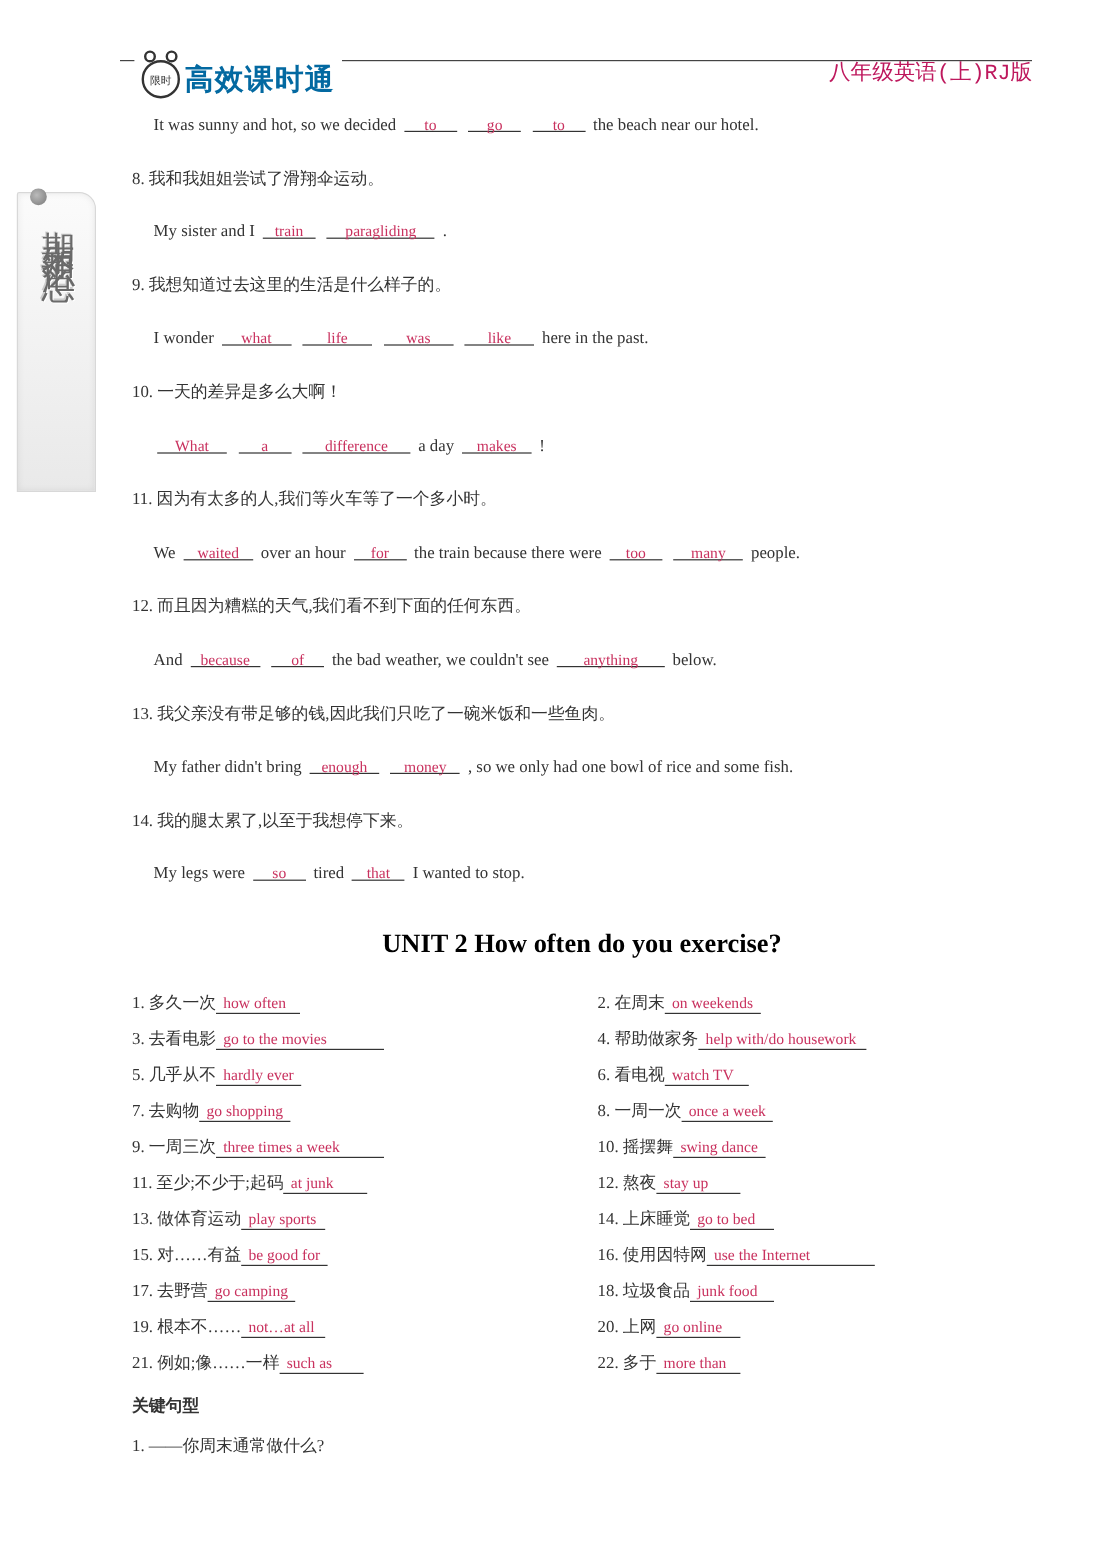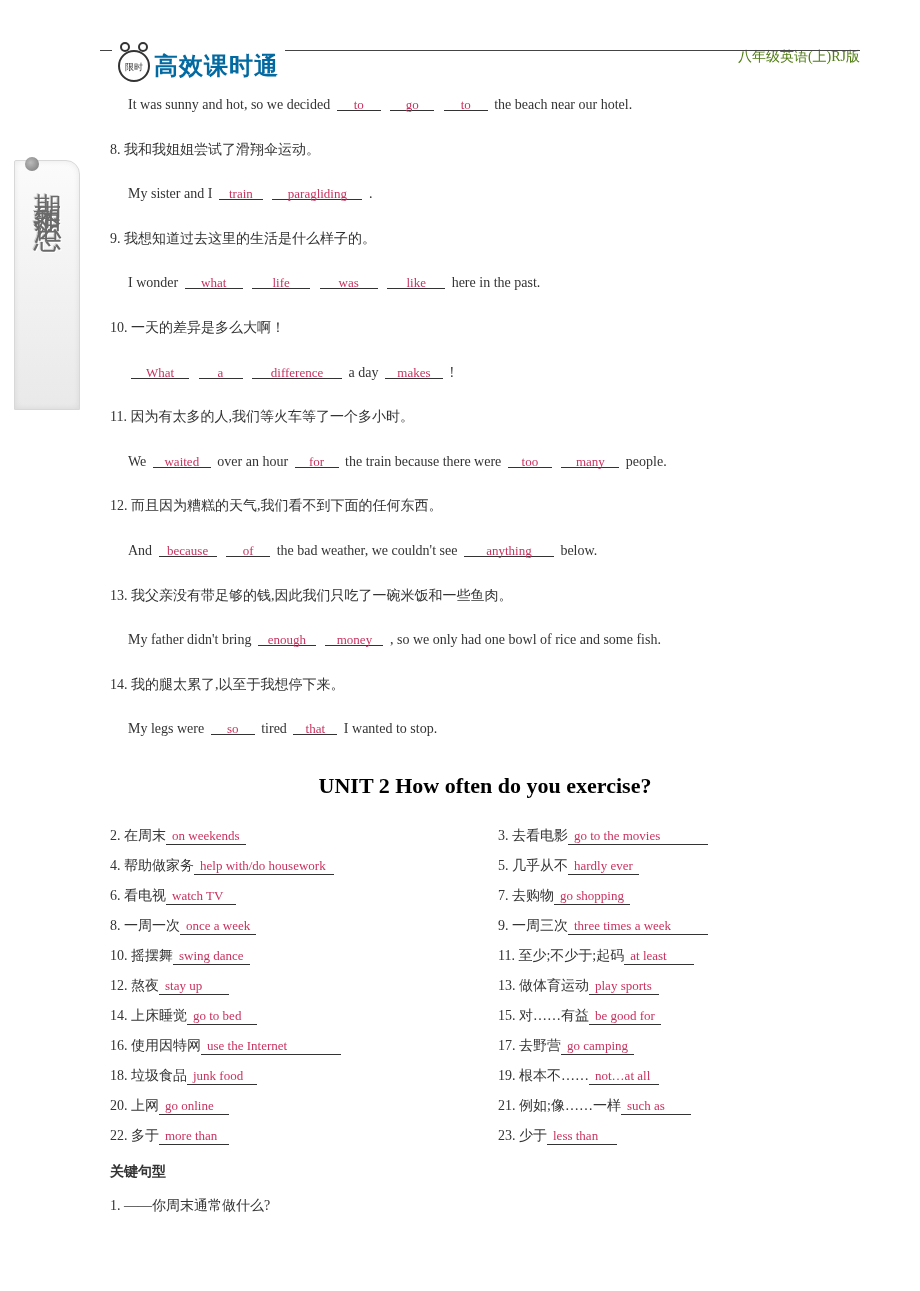--- a/index.html
+++ b/index.html
@@ -46,23 +46,23 @@
     letter-spacing: 1px;
   }
   .top-rule .r {
     flex: 1; border-top: 1px solid #444;
     position: relative;
   }
   .top-right-label {
     position: absolute;
     right: 60px;
     top: 48px;
-    font-size: 14px;
-    color: #4d7c0f;
-    font-family: Liberation Serif, serif;
+    font-size: 18px;
+    color: #be185d;
+    font-family: Liberation Mono, monospace;
   }
   .side-tab {
     position: absolute;
     left: 14px;
     top: 160px;
     width: 66px;
     height: 250px;
     border: 1px solid #d8d8d8;
     border-top-right-radius: 14px;
     border-top-left-radius: 2px;
@@ -254,42 +254,42 @@
       <span class="blank">so</span>
       <span>tired</span>
       <span class="blank">that</span>
       <span>I wanted to stop.</span>
     </div>
 
     <h2 class="unit-title">UNIT 2   How often do you exercise?</h2>
 
 
     <div class="phrases" id="phrases-grid">
+        <div class="phrase-item"><span class="pnum">1. </span><span>多久一次</span><span class="udash">how often</span></div>
         <div class="phrase-item"><span class="pnum">2. </span><span>在周末</span><span class="udash">on weekends</span></div>
         <div class="phrase-item"><span class="pnum">3. </span><span>去看电影</span><span class="udash wide">go to the movies</span></div>
         <div class="phrase-item"><span class="pnum">4. </span><span>帮助做家务</span><span class="udash wide">help with/do housework</span></div>
         <div class="phrase-item"><span class="pnum">5. </span><span>几乎从不</span><span class="udash">hardly ever</span></div>
         <div class="phrase-item"><span class="pnum">6. </span><span>看电视</span><span class="udash">watch TV</span></div>
         <div class="phrase-item"><span class="pnum">7. </span><span>去购物</span><span class="udash">go shopping</span></div>
         <div class="phrase-item"><span class="pnum">8. </span><span>一周一次</span><span class="udash">once a week</span></div>
         <div class="phrase-item"><span class="pnum">9. </span><span>一周三次</span><span class="udash wide">three times a week</span></div>
         <div class="phrase-item"><span class="pnum">10. </span><span>摇摆舞</span><span class="udash">swing dance</span></div>
-        <div class="phrase-item"><span class="pnum">11. </span><span>至少;不少于;起码</span><span class="udash">at least</span></div>
+        <div class="phrase-item"><span class="pnum">11. </span><span>至少;不少于;起码</span><span class="udash">at junk</span></div>
         <div class="phrase-item"><span class="pnum">12. </span><span>熬夜</span><span class="udash">stay up</span></div>
         <div class="phrase-item"><span class="pnum">13. </span><span>做体育运动</span><span class="udash">play sports</span></div>
         <div class="phrase-item"><span class="pnum">14. </span><span>上床睡觉</span><span class="udash">go to bed</span></div>
         <div class="phrase-item"><span class="pnum">15. </span><span>对……有益</span><span class="udash">be good for</span></div>
         <div class="phrase-item"><span class="pnum">16. </span><span>使用因特网</span><span class="udash wide">use the Internet</span></div>
         <div class="phrase-item"><span class="pnum">17. </span><span>去野营</span><span class="udash">go camping</span></div>
         <div class="phrase-item"><span class="pnum">18. </span><span>垃圾食品</span><span class="udash">junk food</span></div>
         <div class="phrase-item"><span class="pnum">19. </span><span>根本不……</span><span class="udash">not…at all</span></div>
         <div class="phrase-item"><span class="pnum">20. </span><span>上网</span><span class="udash">go online</span></div>
         <div class="phrase-item"><span class="pnum">21. </span><span>例如;像……一样</span><span class="udash">such as</span></div>
         <div class="phrase-item"><span class="pnum">22. </span><span>多于</span><span class="udash">more than</span></div>
-        <div class="phrase-item"><span class="pnum">23. </span><span>少于</span><span class="udash">less than</span></div>
       </div>
 
     <div class="section-label" style="margin-top:18px;">关键句型</div>
 
     <div class="sentences">
       <div class="line">
         <span>1</span>. <span>——你周末通常做什么?</span>
       </div>
 
     </div>

